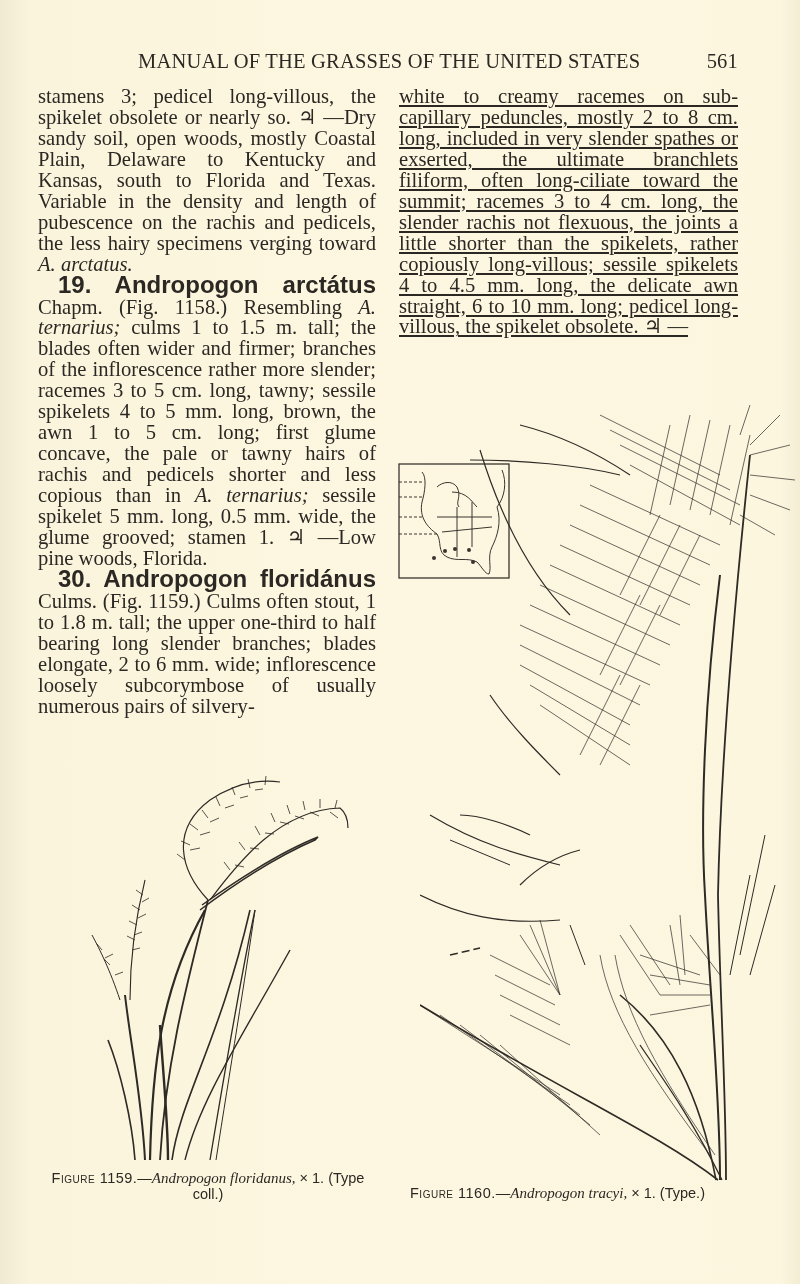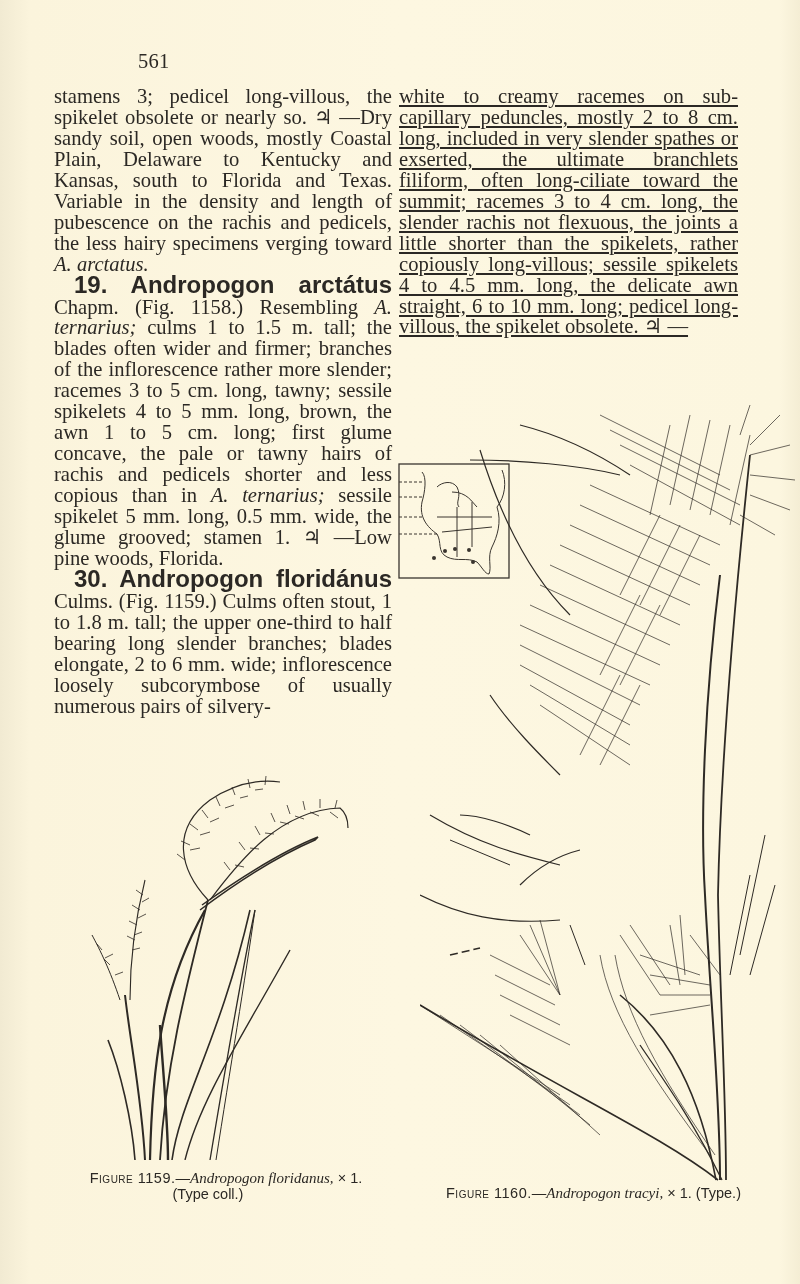--- a/index.html
+++ b/index.html
@@ -15,43 +15,44 @@
     position: absolute; top: 50px; left: 138px; width: 600px;
     font-family: "Liberation Serif", serif; font-size: 20.5px; letter-spacing: 0.2px;
     display: flex; justify-content: space-between; color: #2c2925;
   }
   .header .title { text-transform: uppercase; }
   .col {
     position: absolute; font-family: "Liberation Serif", serif;
     font-size: 20.6px; line-height: 20.95px; text-align: justify;
     color: #2b2824;
   }
-  .col-left { left: 54px; top: 86px; width: 338px; }
+  .col-left { left: 38px; top: 86px; width: 338px; }
   .col-right { left: 399px; top: 86px; width: 339px; text-decoration: underline; }
   .col p { margin: 0; }
   .col .indent { text-indent: 20px; }
   .col i { font-style: italic; }
   .col b { font-family: "Liberation Sans", sans-serif; font-weight: bold; font-size: 24px; }
   .col .last { text-align-last: left; }
   .caption {
     position: absolute; font-family: "Liberation Sans", sans-serif; font-size: 14.5px; color: #2b2824;
     line-height: 16px;
   }
-  .caption .sc { font-variant: small-caps; letter-spacing: 0.5px; margin-left: 36px; }
+  .caption .sc { font-variant: small-caps; letter-spacing: 0.5px; }
   .caption i { font-family: "Liberation Serif", serif; font-style: italic; font-size: 15px; }
   .cap-left { left: 38px; top: 1170px; width: 340px; text-align: center; }
   .cap-right { left: 410px; top: 1185px; width: 380px; }
   svg { position: absolute; }
 </style>
 </head>
 <body>
 
 <div class="page"></div>
 
 <div class="header">
+  <span class="title">MANUAL OF THE GRASSES OF THE UNITED STATES</span>
   <span>561</span>
 </div>
 
 <div class="col col-left">
   <p><span>stamens 3; pedicel long-villous, the spikelet obsolete or nearly so. ♃ —Dry sandy soil, open woods, mostly Coastal Plain, Delaware to Kentucky and Kansas, south to Florida and Texas. Variable in the density and length of pubescence on the rachis and pedicels, the less hairy specimens verging toward </span><i>A. arctatus.</i></p>
   <p class="indent"><b>19. Andropogon arctátus</b><span> Chapm.</span><span> (Fig. 1158.) Resembling </span><i>A. ternarius;</i><span> culms 1 to 1.5 m. tall; the blades often wider and firmer; branches of the inflorescence rather more slender; racemes 3 to 5 cm. long, tawny; sessile spikelets 4 to 5 mm. long, brown, the awn 1 to 5 cm. long; first glume concave, the pale or tawny hairs of rachis and pedicels shorter and less copious than in </span><i>A. ternarius;</i><span> sessile spikelet 5 mm. long, 0.5 mm. wide, the glume grooved; stamen 1. ♃ —Low pine woods, Florida.</span></p>
   <p class="indent"><b>30. Andropogon floridánus</b><span> Culms.</span><span> (Fig. 1159.) Culms often stout, 1 to 1.8 m. tall; the upper one-third to half bearing long slender branches; blades elongate, 2 to 6 mm. wide; inflorescence loosely subcorymbose of usually numerous pairs of silvery-</span></p>
 </div>
 
 <div class="col col-right">

